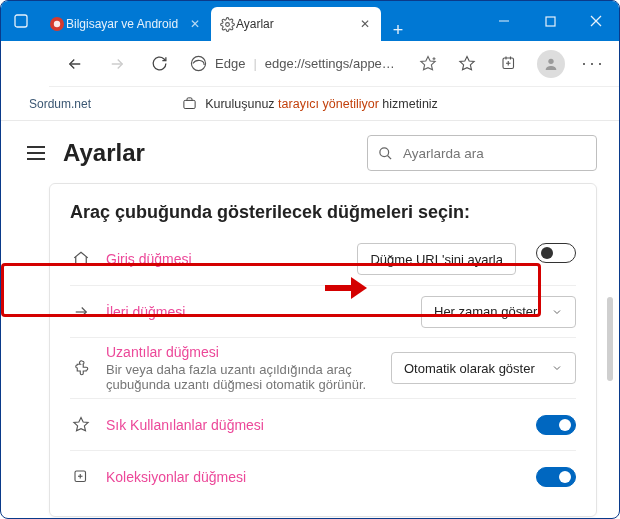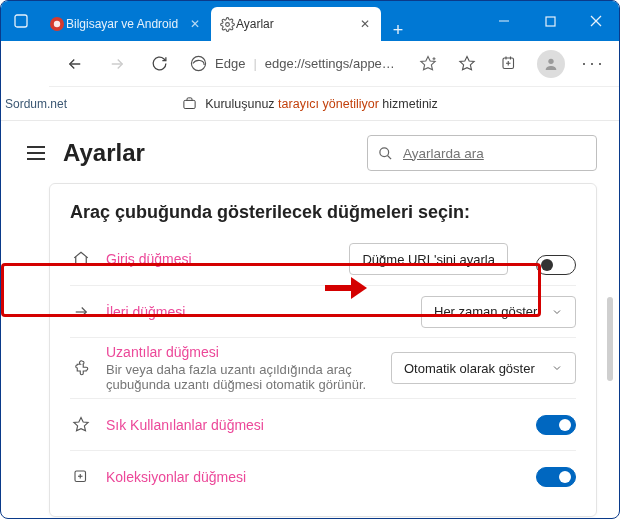--- a/index.html
+++ b/index.html
@@ -25,41 +25,41 @@
   .tbtn { width: 36px; height: 36px; border-radius: 4px; display:flex; align-items:center; justify-content:center; color:#555;}
   .tbtn.disabled { color:#bbb; }
   .addr { flex:1; display:flex; align-items:center; gap:8px; color:#555; font-size:13px; padding:0 6px;}
   .addr .edgeicon { width:18px;height:18px; display:flex;align-items:center;justify-content:center;}
   .addr .pipe { color:#ccc; }
   .addr .pill { margin-left:auto; }
   .avatar { width:28px;height:28px;border-radius:50%; background:#ddd; display:flex;align-items:center;justify-content:center; color:#888;}
 
   
   .infobar { height: 34px; display:flex; align-items:center; justify-content:center; gap:8px; font-size:12.5px; color:#333; border-bottom:1px solid #e9e9e9; position:relative;}
-  .infobar .watermark { position:absolute; left:4px; color:#3b5773; font-size:12px;}
+  .infobar .watermark { position:absolute; left:28px; color:#3b5773; font-size:12px;}
   .infobar a { color:#c2410c; text-decoration:none;}
 
   
   .pagehead { display:flex; align-items:center; padding: 14px 22px 12px 22px; gap:14px;}
   .hamb { width:26px;height:26px; display:flex;align-items:center;justify-content:center;}
   .pagetitle { font-size:24px; font-weight:600; color:#222;}
-  .searchbox { margin-left:auto; width:230px; height:36px; border:1px solid #bfbfbf; border-radius:4px; display:flex; align-items:center; padding:0 10px; gap:10px; color:#666;text-decoration:underline;}
+  .searchbox { margin-left:auto; width:230px; height:36px; border:1px solid #bfbfbf; border-radius:4px; display:flex; align-items:center; padding:0 10px; gap:10px; color:#666;}
   .searchbox input { border:none; outline:none; flex:1; font-size:13.5px; color:#333; background:transparent;}
 
   
   .wrap { padding: 0 22px 12px 48px; position:relative; }
   .card { border:1px solid #e4e4e4; border-radius:6px; padding: 18px 20px 14px 20px; box-shadow: 0 1px 3px rgba(0,0,0,0.04);}
   .cardtitle { font-size:18px; font-weight:600; color:#222; margin-bottom:10px; }
   .row { display:flex; align-items:center; min-height:52px; border-top:1px solid #eee; padding:6px 0; gap:14px;}
   .row.first { border-top:none; }
   .row .ricon { width:22px; display:flex; justify-content:center; color:#555;}
   .row .rlabel { font-size:14px; color:#ec4899; font-weight:500;}
   .row .rdesc { font-size:13px; color:#767676; margin-top:2px;}
   .row .grow { flex:1; min-width:0;}
-  .row .ctrls { display:flex; align-items:flex-end; gap:28px;}
+  .row .ctrls { display:flex; align-items:flex-start; gap:20px;}
   .pillbtn { border:1px solid #c7c7c7; border-radius:4px; height:32px; padding:0 12px; font-size:13px; display:flex; align-items:center; gap:10px; background:#fff; color:#222;}
   .pillbtn .chev { color:#666; }
   .toggle { width:40px; height:20px; border-radius:999px; position:relative; background:#fff; border:1px solid #333;}
   .toggle .knob { position:absolute; width:12px;height:12px; border-radius:50%; background:#333; top:3px; left:4px;}
   .toggle.on { background:#0067c0; border-color:#0067c0;}
   .toggle.on .knob { background:#fff; left:auto; right:4px;}
   .redbox { position:absolute; border:3px solid #d40000; border-radius:4px; pointer-events:none;}
   .redarrow { position:absolute; color:#d40000; pointer-events:none;}
 
   

